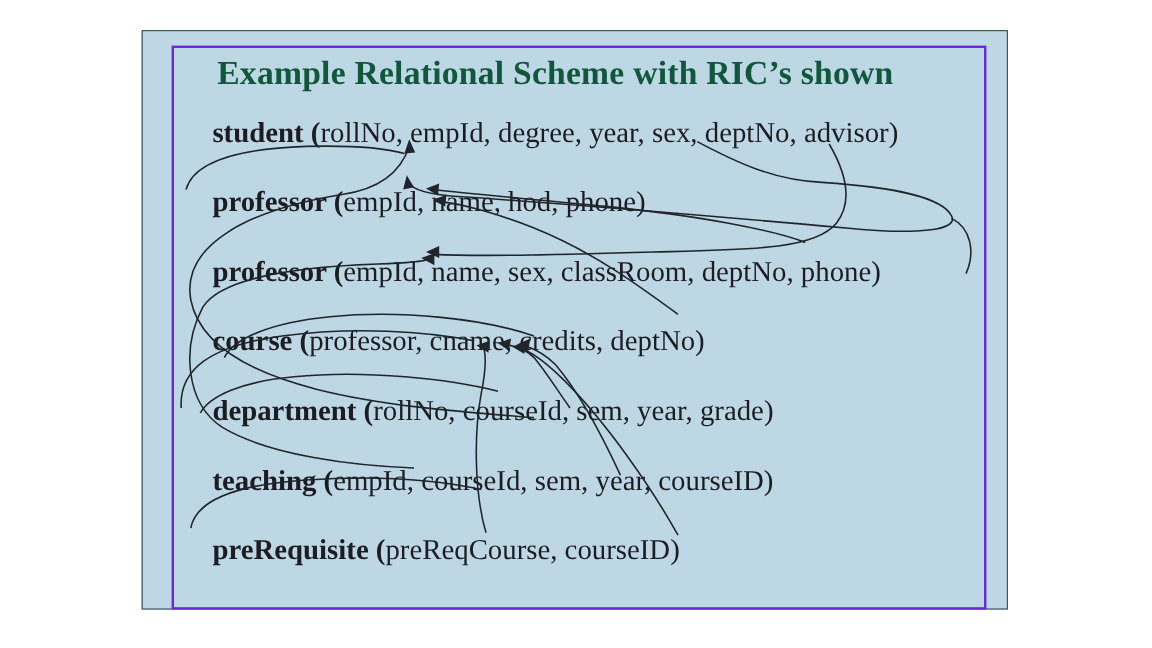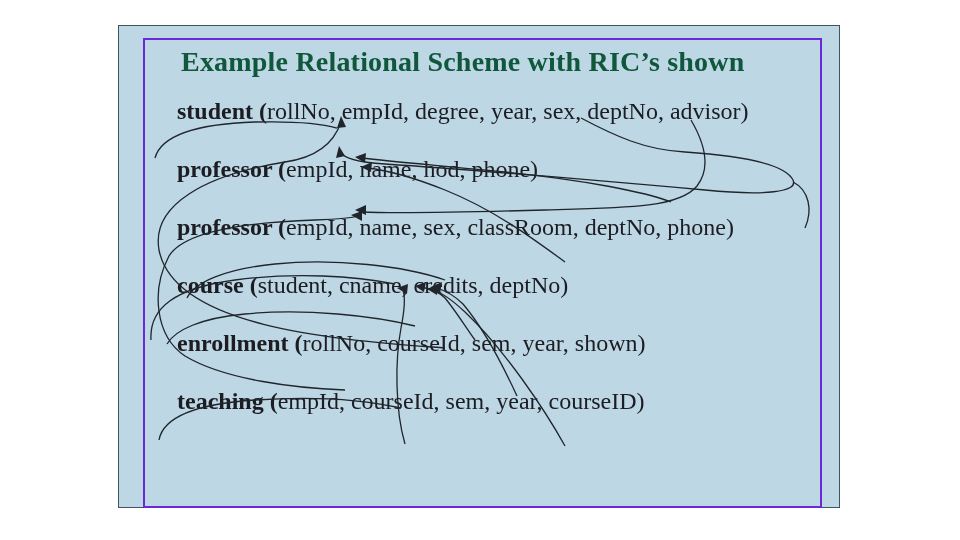--- a/index.html
+++ b/index.html
@@ -126,31 +126,34 @@
 
       <div class="schema-line row-1">
         <span class="rel-name">professor (</span><span class="key">empId</span><span>, name, hod, phone)</span>
       </div>
 
       <div class="schema-line row-2">
         <span class="rel-name">professor (</span><span class="key">empId</span><span>, name, sex, classRoom, deptNo, phone)</span>
       </div>
 
       <div class="schema-line row-3">
-        <span class="rel-name">course (</span><span class="key">student</span><span>, cname, credits, deptNo)</span>
+        <span class="rel-name">course (</span><span class="key">professor</span><span>, cname, credits, deptNo)</span>
       </div>
 
       <div class="schema-line row-4">
-        <span class="rel-name">enrollment (</span><span class="key">rollNo, courseId, sem, year</span><span>, shown)</span>
+        <span class="rel-name">department (</span><span class="key">rollNo, courseId, sem, year</span><span>, grade)</span>
       </div>
 
       <div class="schema-line row-5">
         <span class="rel-name">teaching (</span><span class="key">empId, courseId, sem, year</span><span>, courseID)</span>
       </div>
 
+      <div class="schema-line row-6">
+        <span class="rel-name">preRequisite (</span><span class="key">preReqCourse, courseID</span><span>)</span>
+      </div>
 
     </div>
 
     <svg id="ric-arrows" viewBox="0 0 679 470">
 
       <path d="M 300 308 C 200 300 30 290 14 210 C 6 165 60 135 140 122 C 175 117 190 100 196 82"></path>
       <polygon class="arrowhead" points="196,76 192,88 201,87"></polygon>
 
       <path d="M 436 78 C 470 96 500 110 540 112 C 600 116 640 124 648 140 C 654 152 620 156 560 150 C 470 142 330 130 240 124 C 210 122 198 118 196 112"></path>
       <polygon class="arrowhead" points="194,106 191,118 200,116"></polygon>

